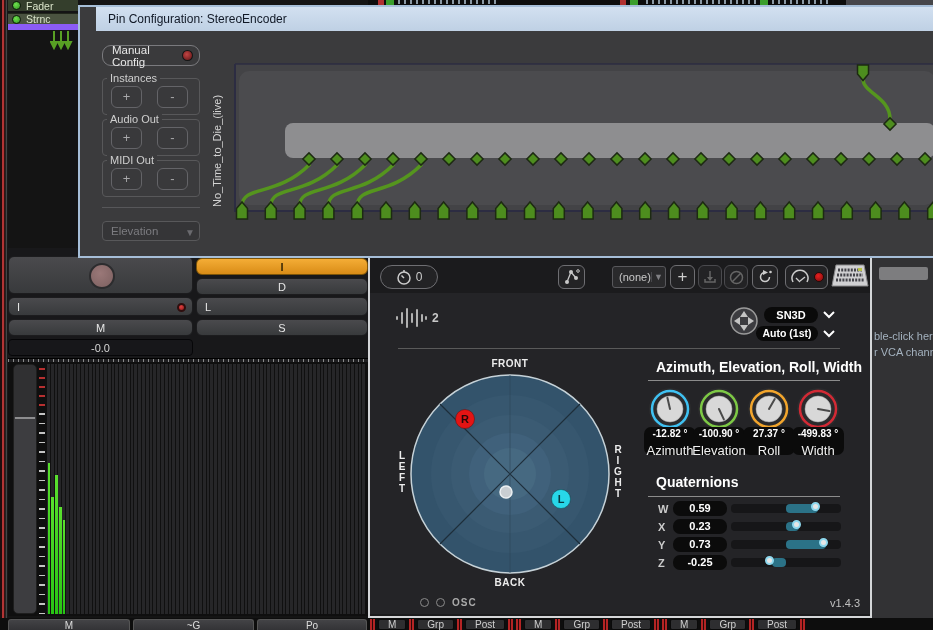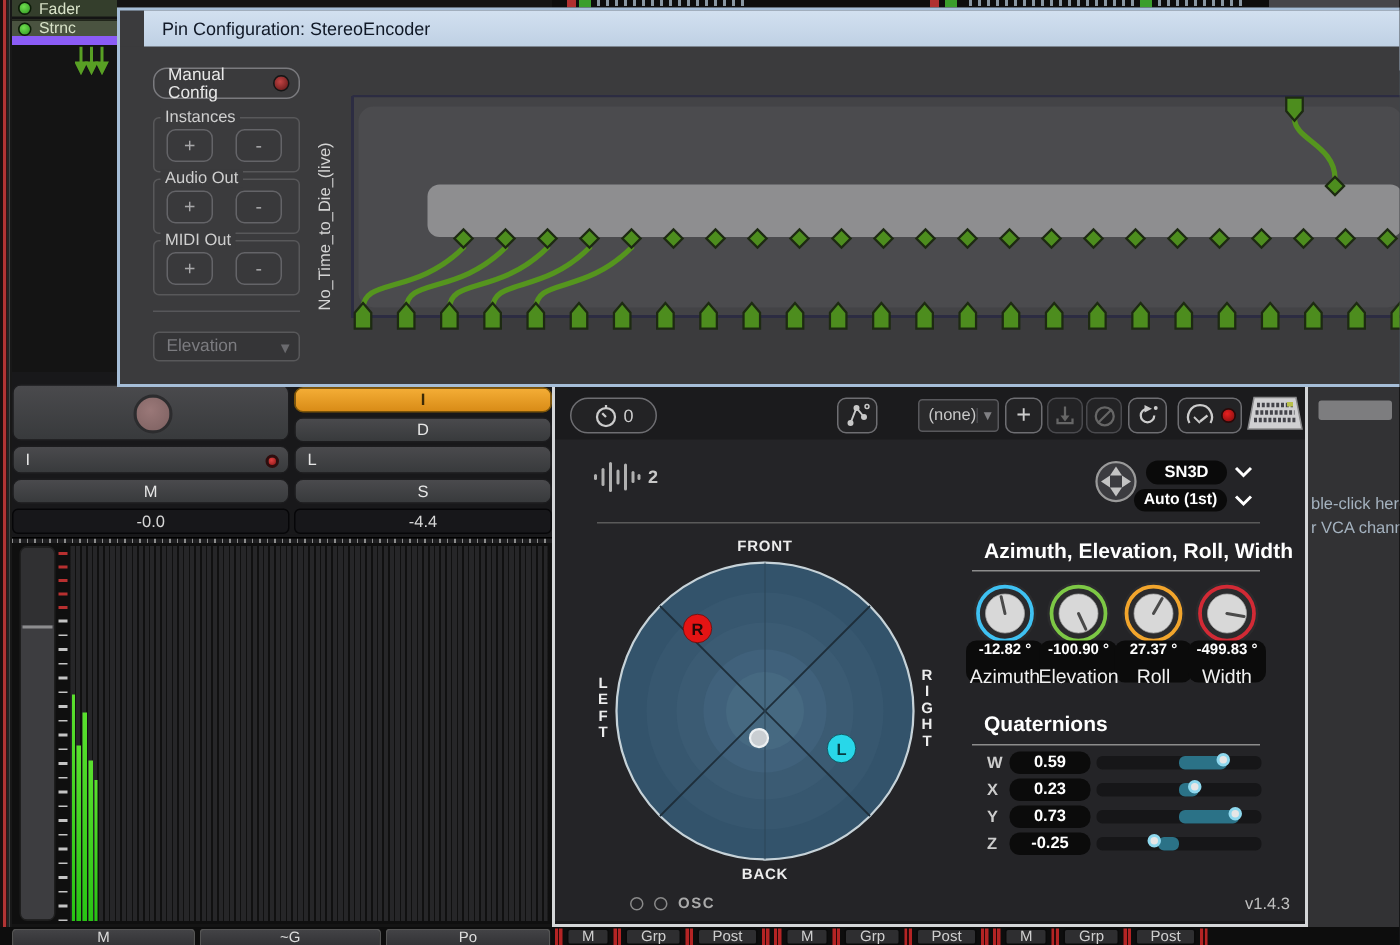--- a/index.html
+++ b/index.html
@@ -152,21 +152,20 @@
     <span>I</span>
     <div class="abs" id="row-i-led"></div>
   </div>
   <div class="mrow center" style="left:8px;top:319px;width:185px;height:17px;line-height:17px;">M</div>
   <div class="mval" style="left:8px;top:339px;width:185px;height:17px;line-height:17px;">-0.0</div>
 
   <div class="mrow center" id="btn-rec-arm" style="left:196px;top:258px;width:172px;height:17px;line-height:17px;">I</div>
   <div class="mrow center" style="left:196px;top:278px;width:172px;height:17px;line-height:17px;">D</div>
   <div class="mrow" style="left:196px;top:297px;width:172px;height:19px;line-height:19px;padding-left:8px;">L</div>
   <div class="mrow center" style="left:196px;top:319px;width:172px;height:17px;line-height:17px;">S</div>
-  <div class="mval" style="left:196px;top:339px;width:172px;height:17px;line-height:17px;">-4.4</div>
   <div class="abs" id="pan-ruler"></div>
 
   <div class="abs" id="meter-zone">
     <div id="fader">
         <div id="fader-handle"></div>
       </div>
     <div id="meter-ticks">
         <div class="mtick" style="top: 6px; background: rgb(184, 48, 48);"></div>
         <div class="mtick" style="top: 15px; background: rgb(184, 48, 48);"></div>
         <div class="mtick" style="top: 24px; background: rgb(184, 48, 48);"></div>

